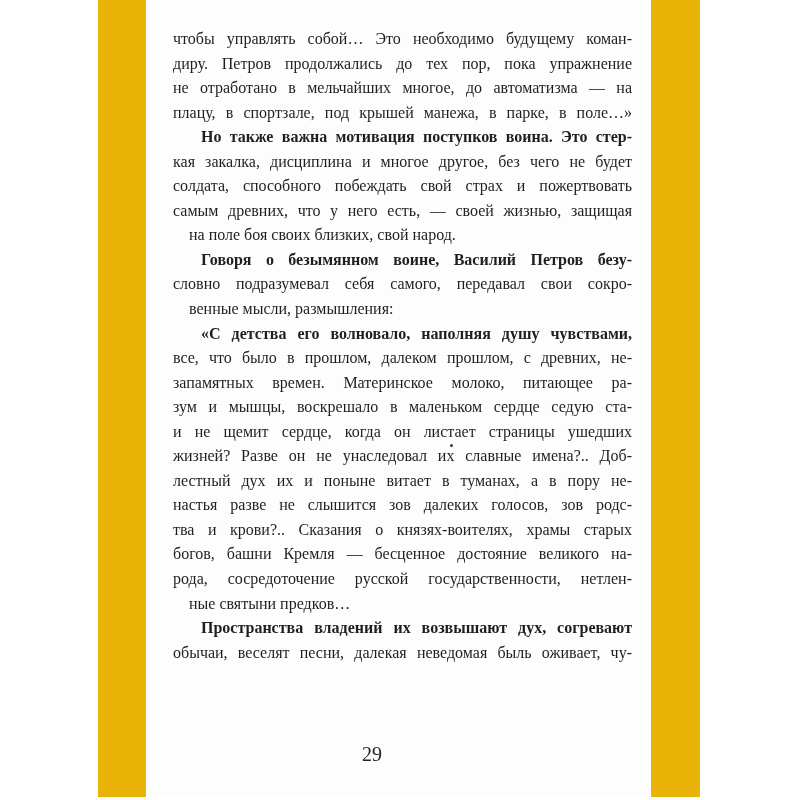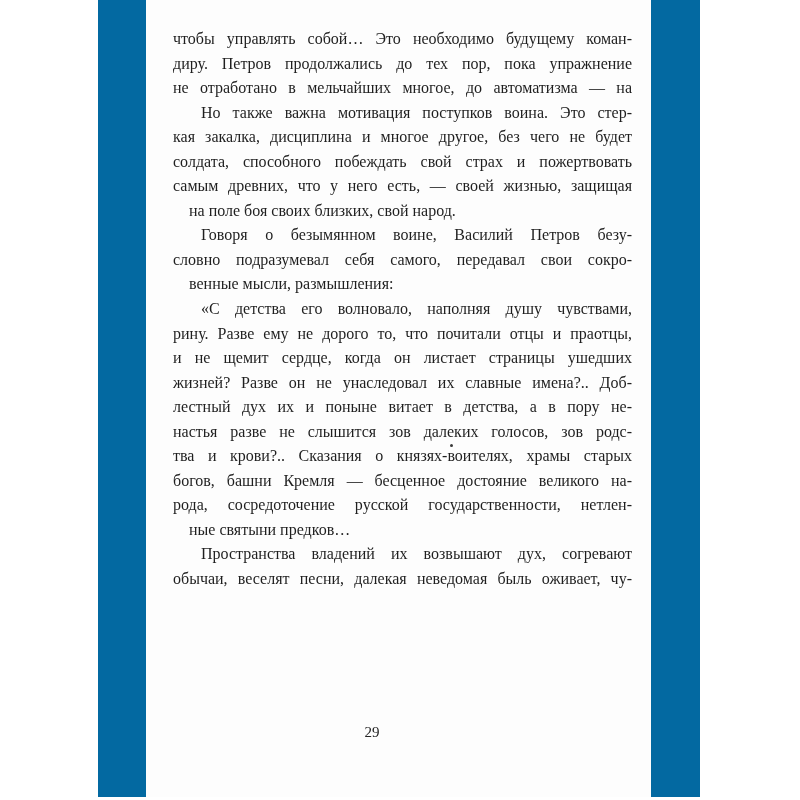--- a/index.html
+++ b/index.html
@@ -13,21 +13,21 @@
     background: #ffffff;
     font-family: "Liberation Serif", "DejaVu Serif", serif;
     overflow: hidden;
   }
   .photo-backdrop {
     position: absolute;
     left: 98px;
     top: 0;
     width: 602px;
     height: 797px;
-    background: #0369a1;
+    background: #eab308;
   }
   .book-page {
     position: absolute;
     left: 48px;
     top: 0;
     width: 505px;
     height: 797px;
     background: #fdfdfd;
   }
   .page-text {
@@ -45,28 +45,29 @@
     text-align-last: justify;
     white-space: nowrap;
     overflow: visible;
   }
   .page-text .line.short {
     text-align-last: left;
     margin-left: 16px;
   }
   .page-text .line.indent {
     text-indent: 28px;
+    font-weight: bold;
   }
   .page-number {
     position: absolute;
     left: 226px;
-    top: 722px;
+    top: 744px;
     transform: translateX(-50%);
     color: #242424;
-    font-size: 15px;
+    font-size: 20px;
     line-height: 20px;
   }
   .print-speck {
     position: absolute;
     left: 304px;
     top: 444px;
     width: 3px;
     height: 3px;
     border-radius: 50%;
     background: #3a3a3a;
@@ -74,33 +75,36 @@
 </style>
 </head>
 <body>
 
 <div class="photo-backdrop">
   <div class="book-page">
     <div class="page-text">
         <div class="line">чтобы управлять собой… Это необходимо будущему коман-</div>
         <div class="line">диру. Петров продолжались до тех пор, пока упражнение</div>
         <div class="line">не отработано в мельчайших многое, до автоматизма — на</div>
+        <div class="line">плацу, в спортзале, под крышей манежа, в парке, в поле…»</div>
         <div class="line indent">Но также важна мотивация поступков воина. Это стер-</div>
         <div class="line">кая закалка, дисциплина и многое другое, без чего не будет</div>
         <div class="line">солдата, способного побеждать свой страх и пожертвовать</div>
         <div class="line">самым древних, что у него есть, — своей жизнью, защищая</div>
         <div class="line short">на поле боя своих близких, свой народ.</div>
         <div class="line indent">Говоря о безымянном воине, Василий Петров безу-</div>
         <div class="line">словно подразумевал себя самого, передавал свои сокро-</div>
         <div class="line short">венные мысли, размышления:</div>
         <div class="line indent">«С детства его волновало, наполняя душу чувствами,</div>
-        <div class="line">рину. Разве ему не дорого то, что почитали отцы и праотцы,</div>
+        <div class="line">все, что было в прошлом, далеком прошлом, с древних, не-</div>
+        <div class="line">запамятных времен. Материнское молоко, питающее ра-</div>
+        <div class="line">зум и мышцы, воскрешало в маленьком сердце седую ста-</div>
         <div class="line">и не щемит сердце, когда он листает страницы ушедших</div>
         <div class="line">жизней? Разве он не унаследовал их славные имена?.. Доб-</div>
-        <div class="line">лестный дух их и поныне витает в детства, а в пору не-</div>
+        <div class="line">лестный дух их и поныне витает в туманах, а в пору не-</div>
         <div class="line">настья разве не слышится зов далеких голосов, зов родс-</div>
         <div class="line">тва и крови?.. Сказания о князях-воителях, храмы старых</div>
         <div class="line">богов, башни Кремля — бесценное достояние великого на-</div>
         <div class="line">рода, сосредоточение русской государственности, нетлен-</div>
         <div class="line short">ные святыни предков…</div>
         <div class="line indent">Пространства владений их возвышают дух, согревают</div>
         <div class="line">обычаи, веселят песни, далекая неведомая быль оживает, чу-</div>
       </div>
     <div class="print-speck"></div>
     <div class="page-number">29</div>

